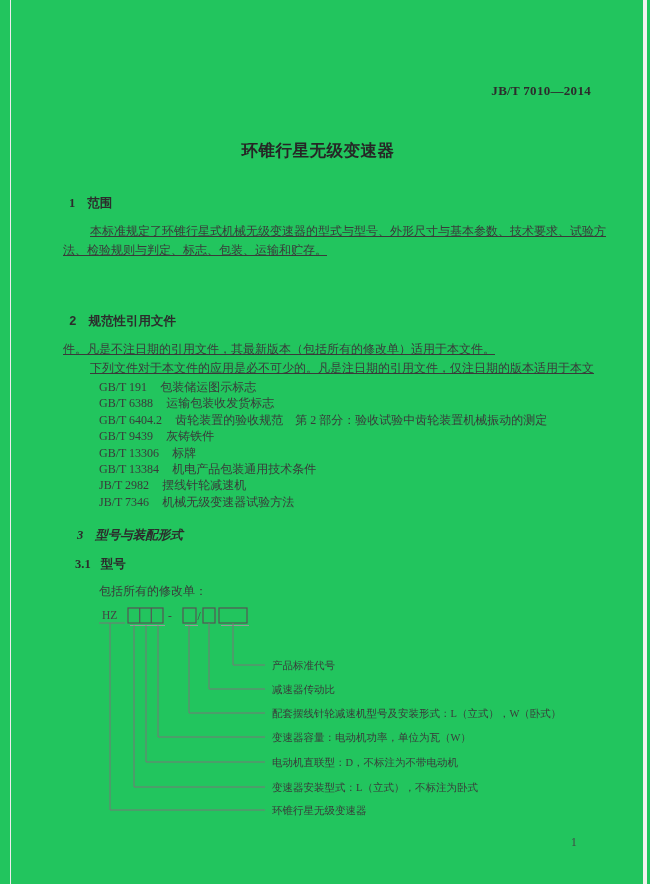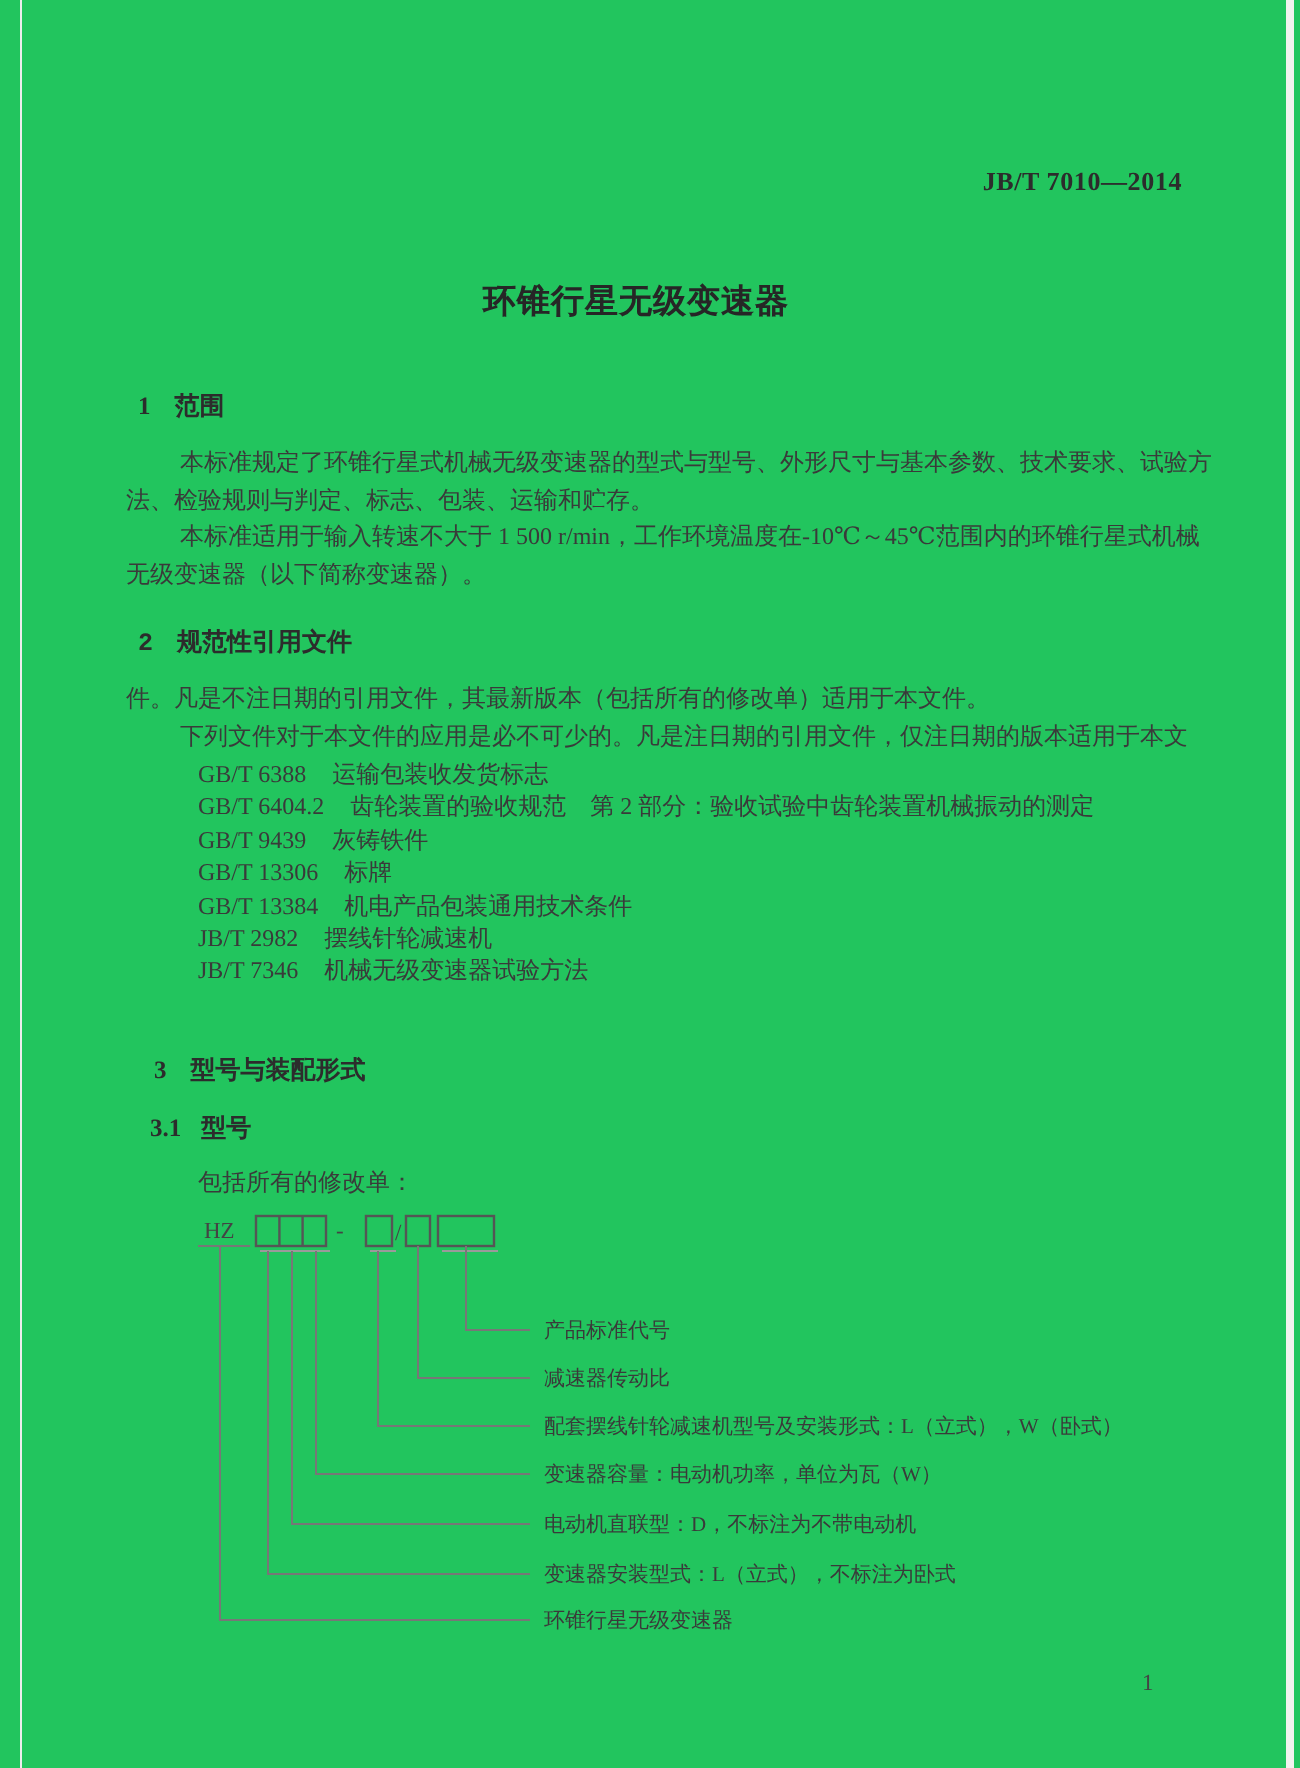--- a/index.html
+++ b/index.html
@@ -22,25 +22,25 @@
   .doc-title{
     position:absolute;top:140px;left:0;width:636px;margin:0;
     text-align:center;font-size:16.5px;font-weight:bold;
     letter-spacing:.5px;color:#262626;
   }
   .hd{position:absolute;font-size:12.5px;font-weight:bold;color:#2c2c2c;white-space:nowrap;}
   .hd .hnum{margin-right:12px;}
   .hd.sub .hnum{margin-right:10px;}
   .h1{top:195px;left:69px;}
   .h2{top:313px;left:69px;font-family:Liberation Mono, monospace;}
-  .h3{top:527px;left:77px;}
+  .h3{top:527px;left:77px;font-style:italic;}
   .h31{top:556px;left:75px;}
 
   .para{position:absolute;left:63px;width:534px;font-size:12px;line-height:18.5px;color:#3a3a3a;}
-  .para .ln{white-space:nowrap;}
+  .para .ln{white-space:nowrap;text-decoration:underline;}
   .para .indent{text-indent:27px;}
   .p1{top:222px;}
   .p2{top:259px;}
   .p3{top:340px;}
 
   .refs{position:absolute;left:99px;top:379px;font-size:12px;line-height:16.4px;color:#3a3a3a;}
   .refs .ref-row{white-space:nowrap;}
   .refs .ref-title{margin-left:13px;}
 
   .p4{position:absolute;left:99px;top:583px;font-size:12px;color:#3a3a3a;white-space:nowrap;}
@@ -67,33 +67,30 @@
   <div class="std-code">JB/T 7010—2014</div>
   <h1 class="doc-title">环锥行星无级变速器</h1>
 
   <div class="hd h1">
     <span class="hnum">1</span><span>范围</span>
   </div>
   <div class="para p1">
     <div class="ln indent">本标准规定了环锥行星式机械无级变速器的型式与型号、外形尺寸与基本参数、技术要求、试验方</div>
     <div class="ln">法、检验规则与判定、标志、包装、运输和贮存。</div>
   </div>
-  <div class="para p2">
-    <div class="ln indent">本标准适用于输入转速不大于 1 500 r/min，工作环境温度在-10℃～45℃范围内的环锥行星式机械</div>
-    <div class="ln">无级变速器（以下简称变速器）。</div>
-  </div>
 
   <div class="hd h2">
     <span class="hnum">2</span><span>规范性引用文件</span>
   </div>
   <div class="para p3">
     <div class="ln">件。凡是不注日期的引用文件，其最新版本（包括所有的修改单）适用于本文件。</div>
     <div class="ln indent">下列文件对于本文件的应用是必不可少的。凡是注日期的引用文件，仅注日期的版本适用于本文</div>
   </div>
   <div class="refs">
+    <div class="ref-row"><span class="ref-code">GB/T 191</span><span class="ref-title">包装储运图示标志</span></div>
     <div class="ref-row"><span class="ref-code">GB/T 6388</span><span class="ref-title">运输包装收发货标志</span></div>
     <div class="ref-row"><span class="ref-code">GB/T 6404.2</span><span class="ref-title">齿轮装置的验收规范　第 2 部分：验收试验中齿轮装置机械振动的测定</span></div>
     <div class="ref-row"><span class="ref-code">GB/T 9439</span><span class="ref-title">灰铸铁件</span></div>
     <div class="ref-row"><span class="ref-code">GB/T 13306</span><span class="ref-title">标牌</span></div>
     <div class="ref-row"><span class="ref-code">GB/T 13384</span><span class="ref-title">机电产品包装通用技术条件</span></div>
     <div class="ref-row"><span class="ref-code">JB/T 2982</span><span class="ref-title">摆线针轮减速机</span></div>
     <div class="ref-row"><span class="ref-code">JB/T 7346</span><span class="ref-title">机械无级变速器试验方法</span></div>
   </div>
 
   <div class="hd h3">

